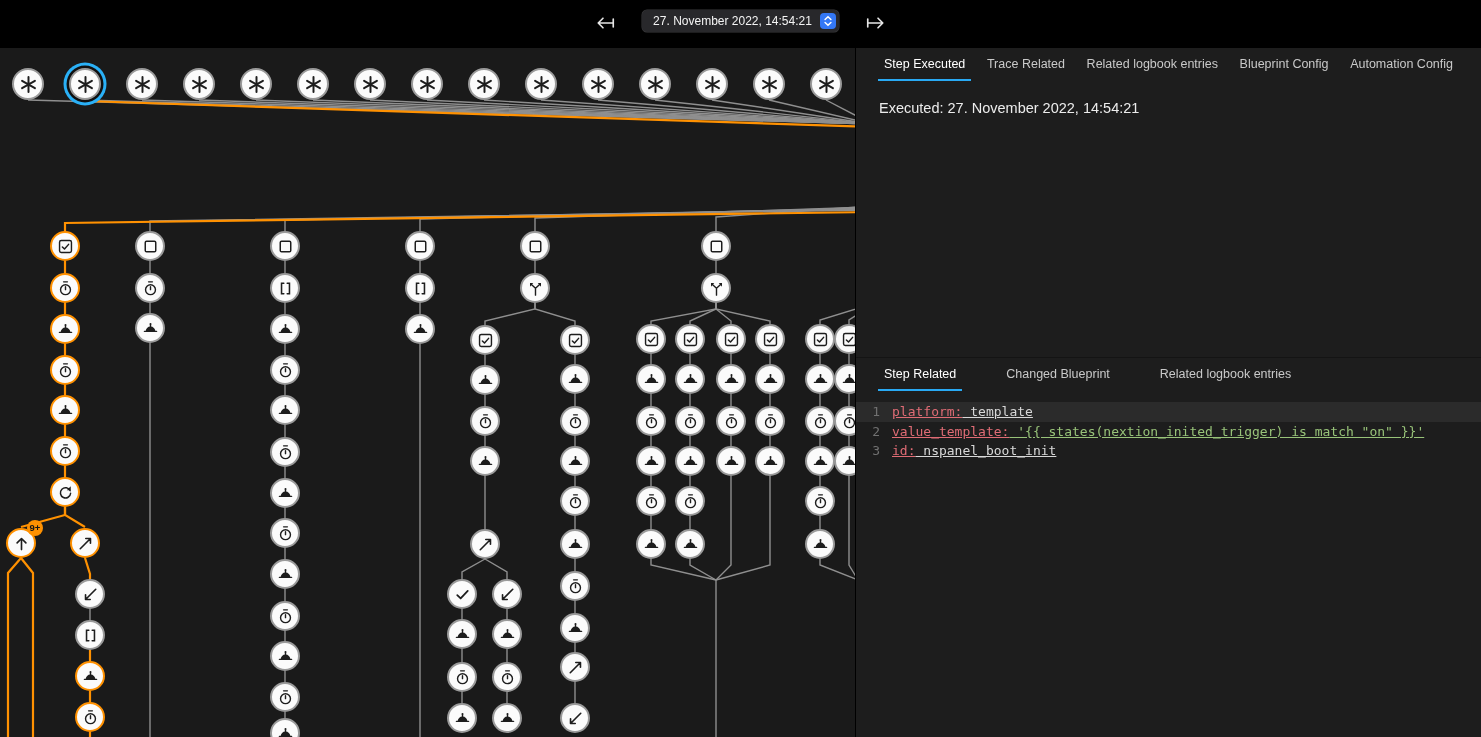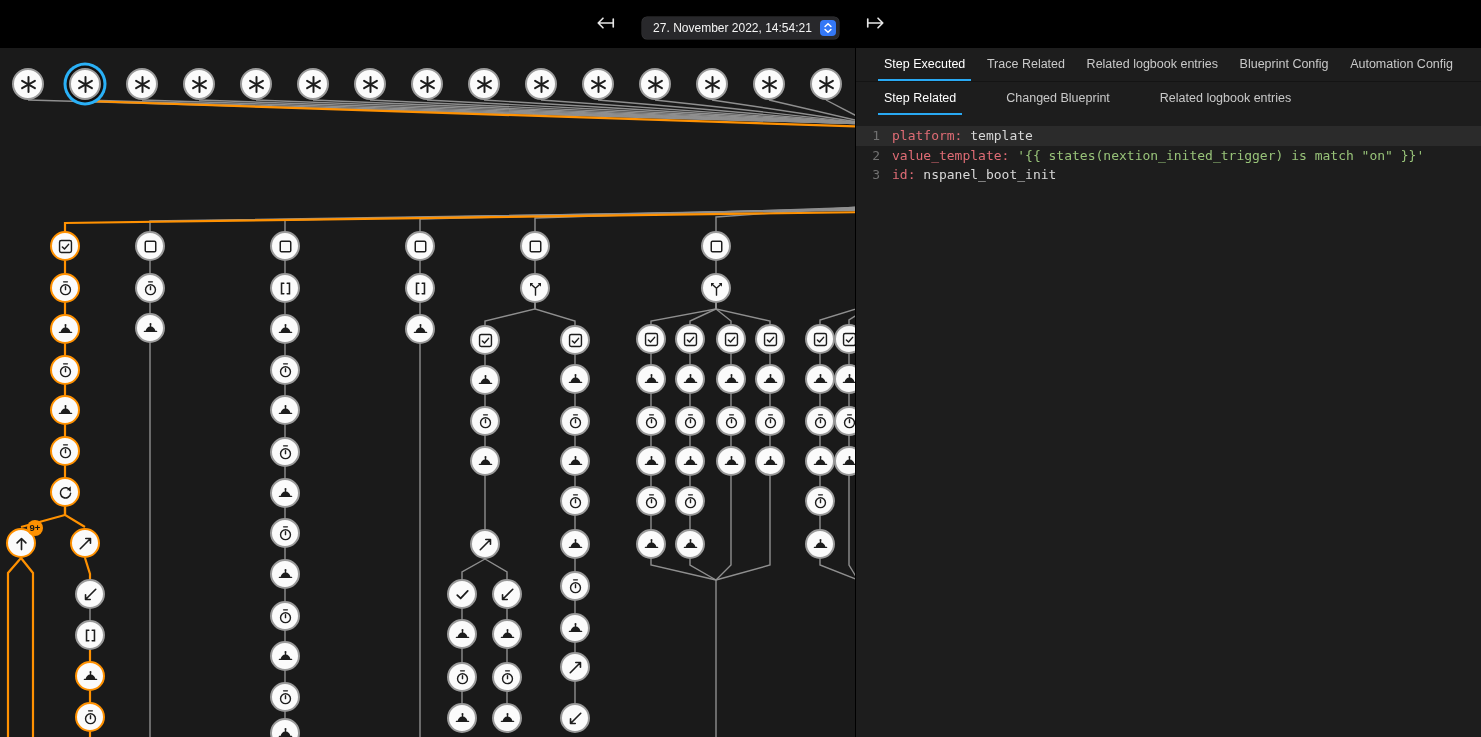--- a/index.html
+++ b/index.html
@@ -9,21 +9,21 @@
     background:#1a1a1a;
     font-family:"Liberation Sans", sans-serif;
     -webkit-font-smoothing:antialiased;
   }
 
   
   .topbar {
     height:48px; background:#000;
     display:flex; align-items:center; justify-content:center;
   }
-  .topbar-center { display:flex; align-items:flex-end; gap:24px; }
+  .topbar-center { display:flex; align-items:flex-start; gap:24px; }
   .nav-arrow {
     background:none; border:none; padding:2px; cursor:pointer;
     color:#e6e6e6; display:flex; align-items:center;
   }
   .run-select {
     background:#28282b; border-radius:5px; height:22px;
     display:flex; align-items:center; gap:8px;
     padding:0 3px 0 11px; cursor:pointer;
     box-shadow:0 0 0 0.5px #3a3a3c;
   }
@@ -82,21 +82,21 @@
     gap:38px; padding:0 22px; border-top:1px solid #141414;
   }
   .code {
     margin-top:11px;
     font-family:"DejaVu Sans Mono", monospace;
     font-size:13px; line-height:19.5px; color:#d6d6d6;
   }
   .code-line { display:flex; }
   .code-line.active { background:#2b2b2b; }
   .ln { width:36px; flex:none; text-align:right; padding-right:12px; color:#717171; }
-  .tok { white-space:pre; }
+  .tok { white-space:pre;text-decoration:underline; }
   .key { color:#e06c75; }
   .str { color:#98c379; }
   .plain { color:#d8d8d8; }
 </style>
 </head>
 <body>
 
 <div class="app">
 
   <header class="topbar">
@@ -1130,20 +1130,23 @@
 
     <aside class="panel">
       <nav class="tabs">
         <button class="tab active">Step Executed</button>
         <button class="tab">Trace Related</button>
         <button class="tab">Related logbook entries</button>
         <button class="tab">Blueprint Config</button>
         <button class="tab">Automation Config</button>
       </nav>
 
+      <div class="panel-content">
+        <div class="executed">Executed: 27. November 2022, 14:54:21</div>
+      </div>
 
       <nav class="subtabs">
         <button class="tab active">Step Related</button>
         <button class="tab">Changed Blueprint</button>
         <button class="tab">Related logbook entries</button>
       </nav>
 
       <div class="code">
         <div class="code-line active">
           <span class="ln">1</span>

